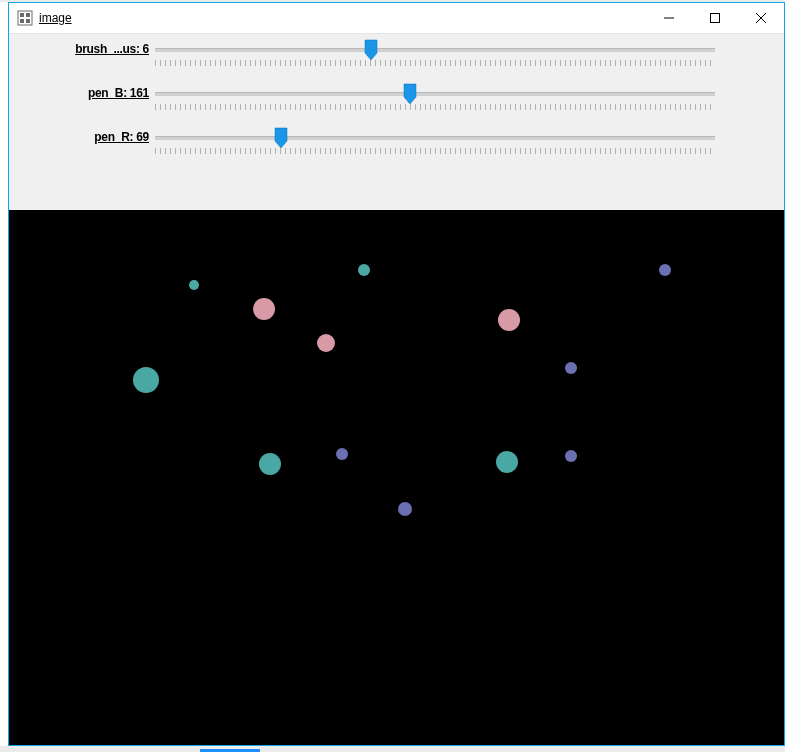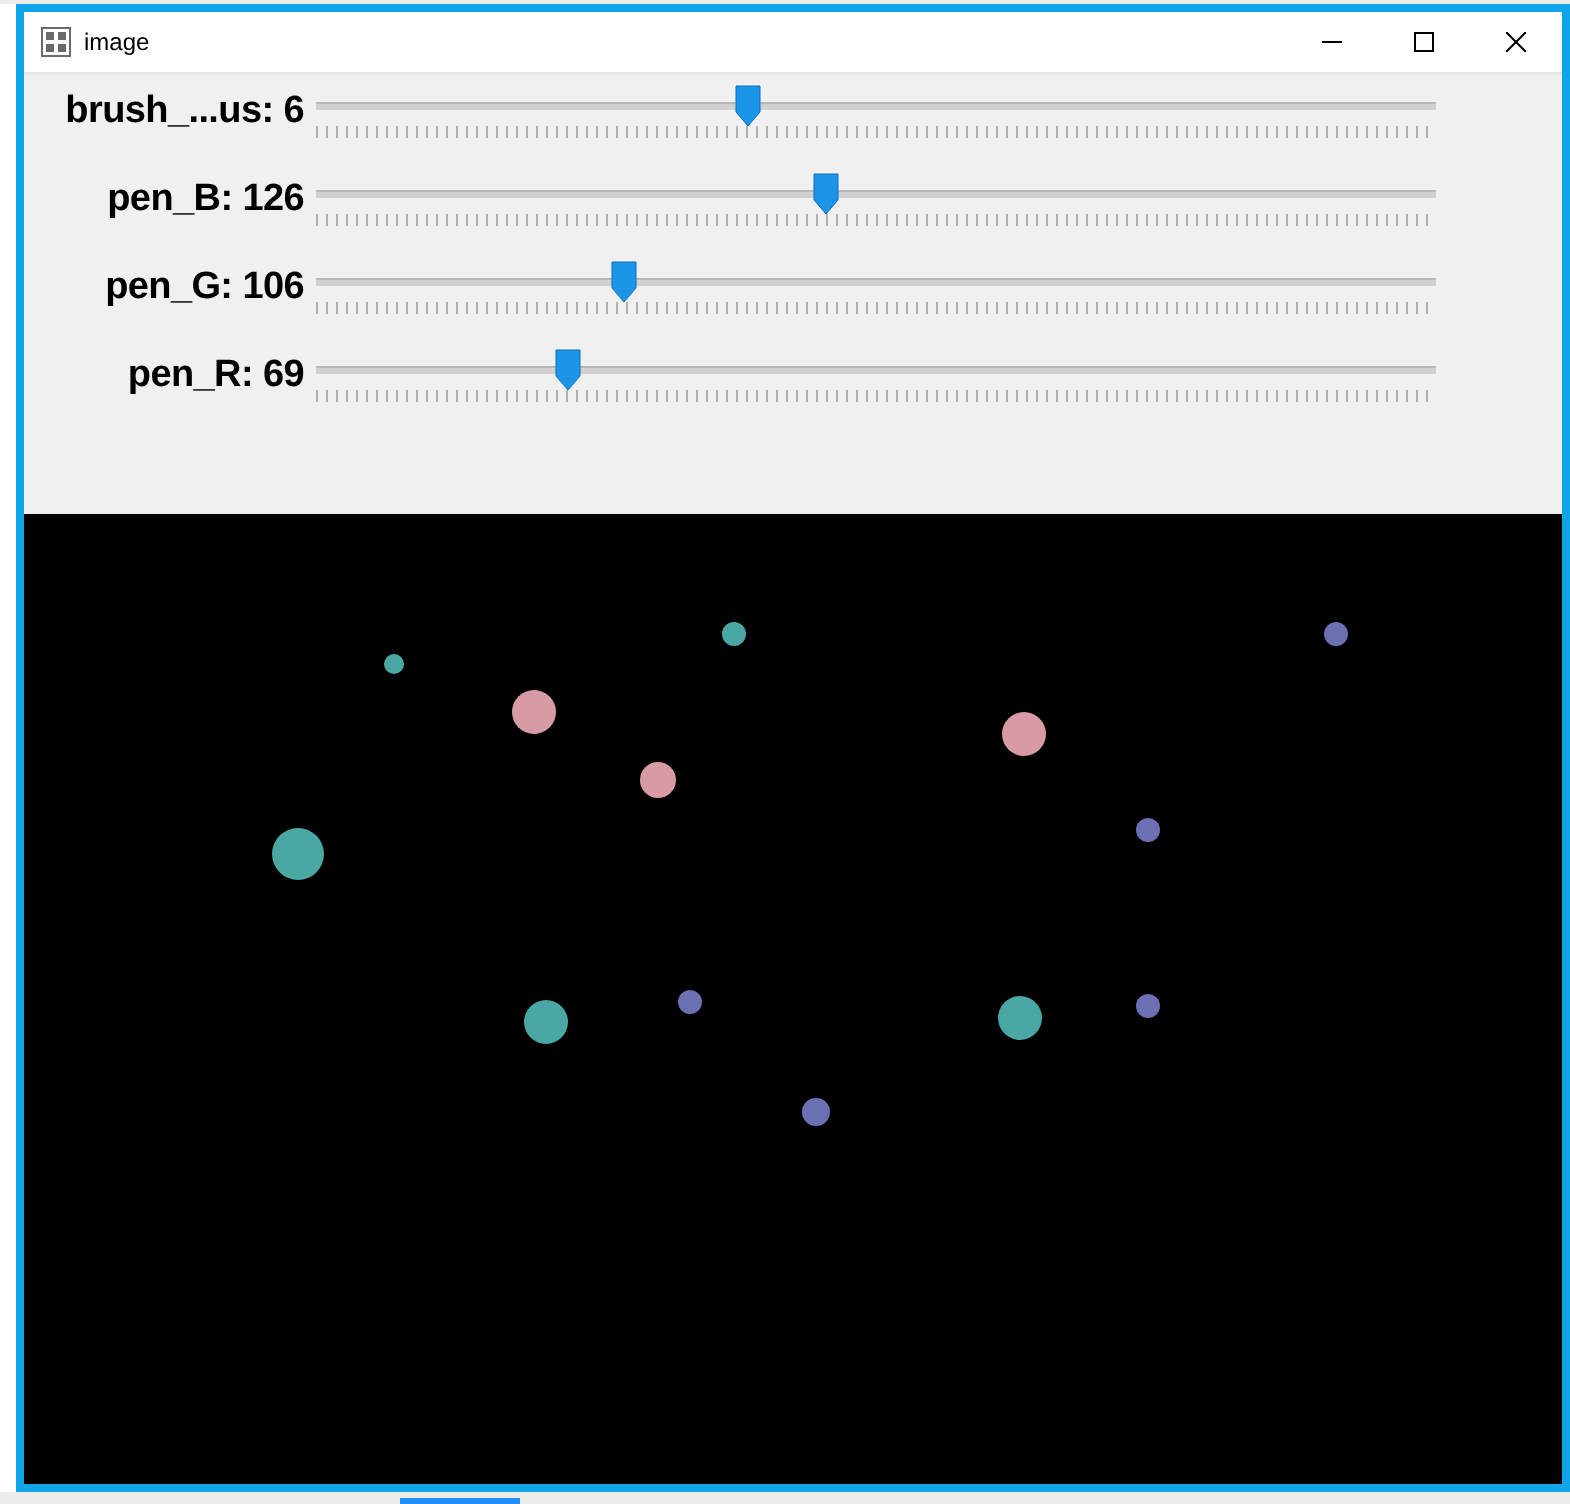--- a/index.html
+++ b/index.html
@@ -11,25 +11,26 @@
     height: 752px;
     overflow: hidden;
   }
 
   .window {
     position: relative;
     width: 777px;
     height: 744px;
     left: 8px;
     top: 2px;
-    border: 4px solid #0ea5e9;
+    border: 1px solid #0ea5e9;
     background: #ffffff;
     box-sizing: border-box;
     display: flex;
     flex-direction: column;
+    text-decoration: underline;
   }
 
   
   .titlebar {
     height: 30px;
     display: flex;
     align-items: center;
     background: #ffffff;
     border-bottom: 1px solid #e5e5e5;
     user-select: none;
@@ -66,21 +67,21 @@
   }
   .slider-row {
     display: flex;
     align-items: flex-start;
     height: 44px;
     box-sizing: border-box;
   }
   .slider-label {
     width: 140px;
     text-align: right;
-    font-size: 19px;
+    font-size: 12px;
     font-weight: 700;
     color: #000;
     padding-top: 4px;
     padding-right: 6px;
     letter-spacing: -0.3px;
   }
   .slider-track-wrap {
     position: relative;
     flex: 0 0 560px;
     height: 36px;
@@ -191,44 +192,32 @@
         <div class="slider-thumb" style="left:38.5%">
           <svg width="14" height="22" viewBox="0 0 14 22">
               <path d="M1 1 H13 V14 L7 21 L1 14 Z" fill="#1a95e8" stroke="#0b6fb8" stroke-width="0.5"></path>
             </svg>
         </div>
         <div class="slider-ticks"></div>
       </div>
     </div>
 
     <div class="slider-row">
-      <div class="slider-label">pen_B: 126</div>
+      <div class="slider-label">pen_B: 161</div>
       <div class="slider-track-wrap">
         <div class="slider-track"></div>
         <div class="slider-thumb" style="left:45.5%">
           <svg width="14" height="22" viewBox="0 0 14 22">
               <path d="M1 1 H13 V14 L7 21 L1 14 Z" fill="#1a95e8" stroke="#0b6fb8" stroke-width="0.5"></path>
             </svg>
         </div>
         <div class="slider-ticks"></div>
       </div>
     </div>
 
-    <div class="slider-row">
-      <div class="slider-label">pen_G: 106</div>
-      <div class="slider-track-wrap">
-        <div class="slider-track"></div>
-        <div class="slider-thumb" style="left:27.5%">
-          <svg width="14" height="22" viewBox="0 0 14 22">
-              <path d="M1 1 H13 V14 L7 21 L1 14 Z" fill="#1a95e8" stroke="#0b6fb8" stroke-width="0.5"></path>
-            </svg>
-        </div>
-        <div class="slider-ticks"></div>
-      </div>
-    </div>
 
     <div class="slider-row">
       <div class="slider-label">pen_R: 69</div>
       <div class="slider-track-wrap">
         <div class="slider-track"></div>
         <div class="slider-thumb" style="left:22.5%">
           <svg width="14" height="22" viewBox="0 0 14 22">
               <path d="M1 1 H13 V14 L7 21 L1 14 Z" fill="#1a95e8" stroke="#0b6fb8" stroke-width="0.5"></path>
             </svg>
         </div>

